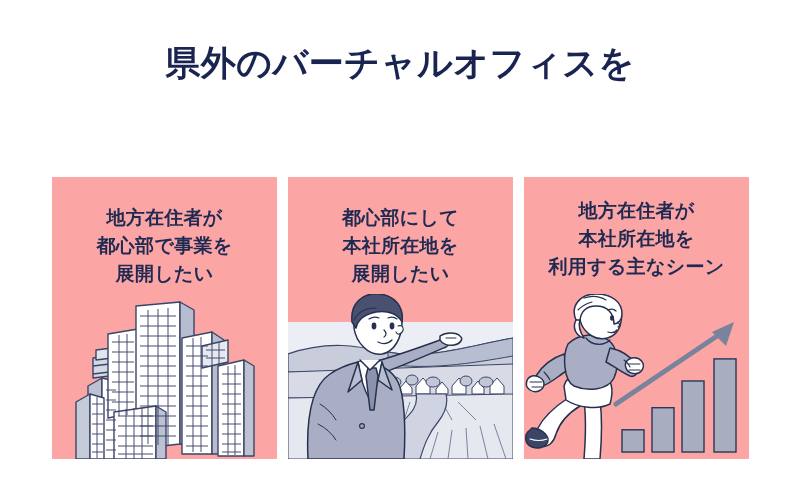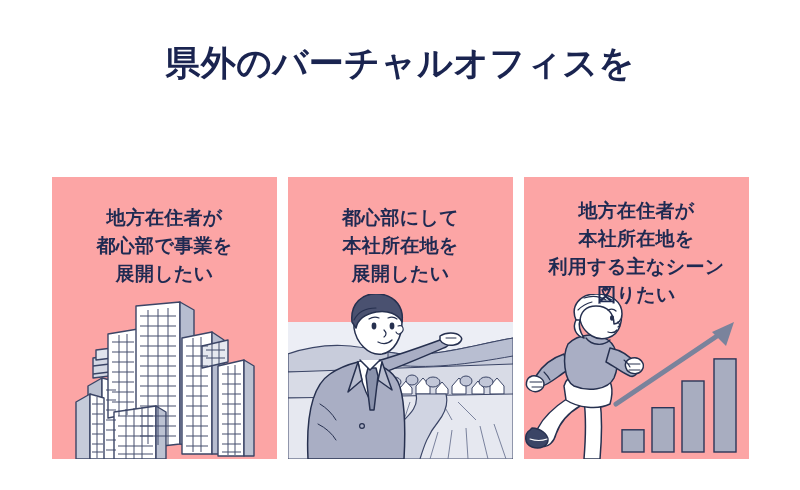--- a/index.html
+++ b/index.html
@@ -237,21 +237,20 @@
           </g>
         </svg>
       </div>
     </div>
 
     <div class="card">
       <div class="card-heading four-line">
         <span>地方在住者が</span>
         <span>本社所在地を</span>
         <span>利用する主なシーン</span>
-        <span>図りたい</span>
       </div>
       <div class="art">
         <svg viewBox="0 0 225 165" xmlns="http://www.w3.org/2000/svg">
 
           <g id="bars" stroke="#2b3558" stroke-width="1.4">
             <rect x="98" y="135.8" width="22" height="22.2" fill="#a8adc0" stroke="#2b3558"></rect>
             <rect x="128" y="113.7" width="22" height="44.3" fill="#a8adc0" stroke="#2b3558"></rect>
             <rect x="158" y="87.0" width="22" height="71.0" fill="#a8adc0" stroke="#2b3558"></rect>
             <rect x="190" y="64.9" width="22" height="93.1" fill="#a8adc0" stroke="#2b3558"></rect>
           </g>

